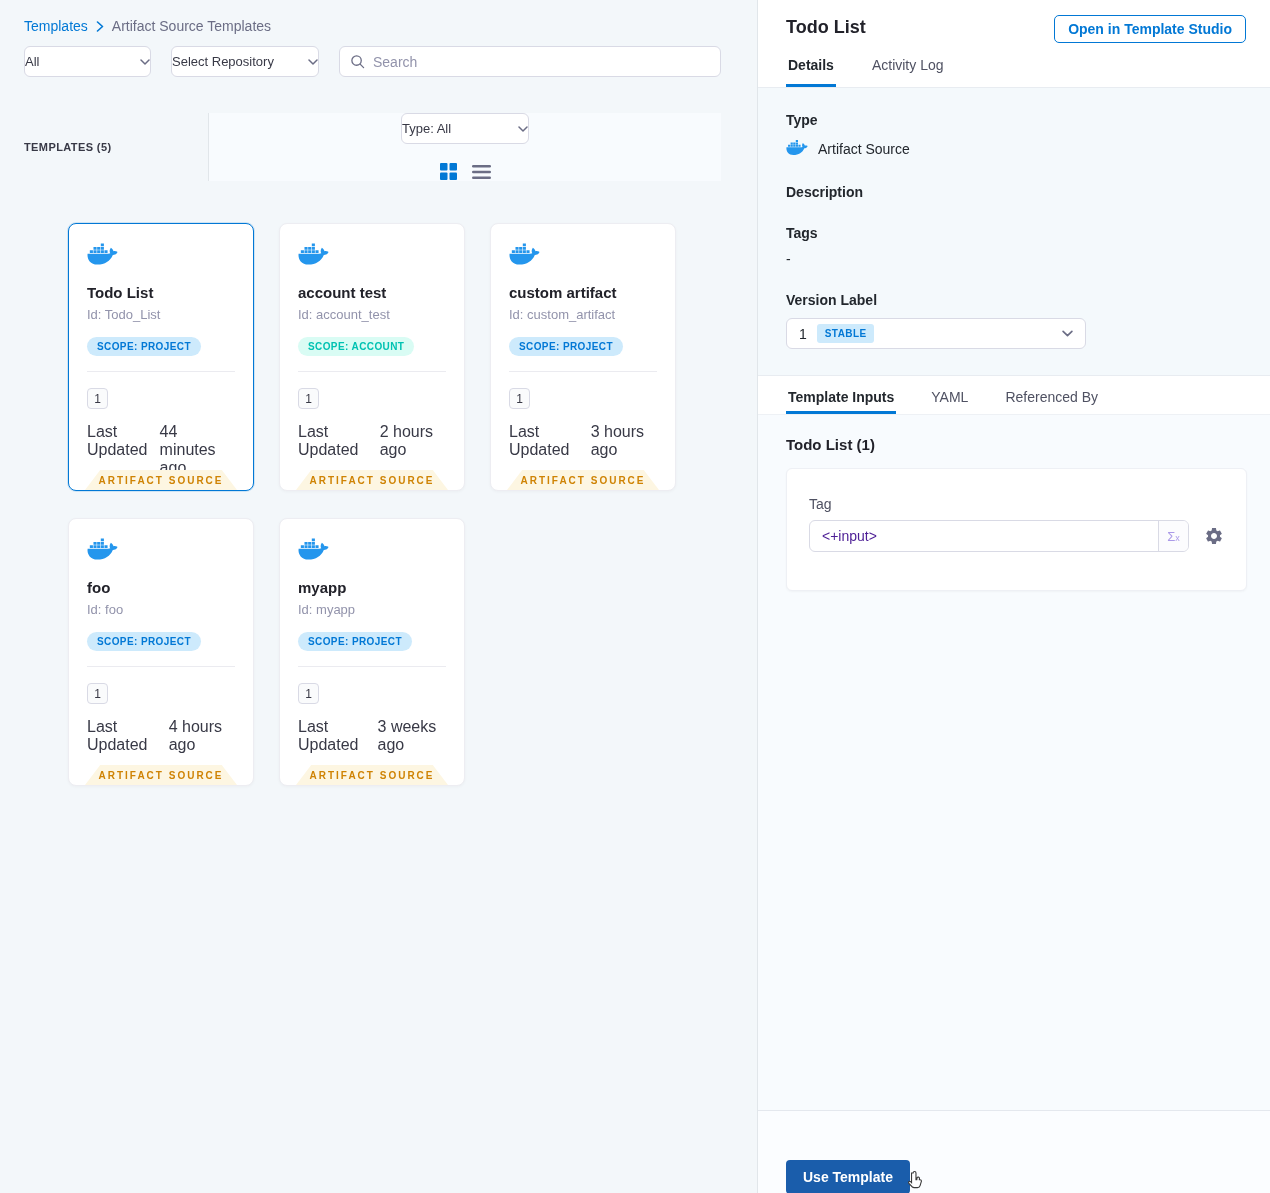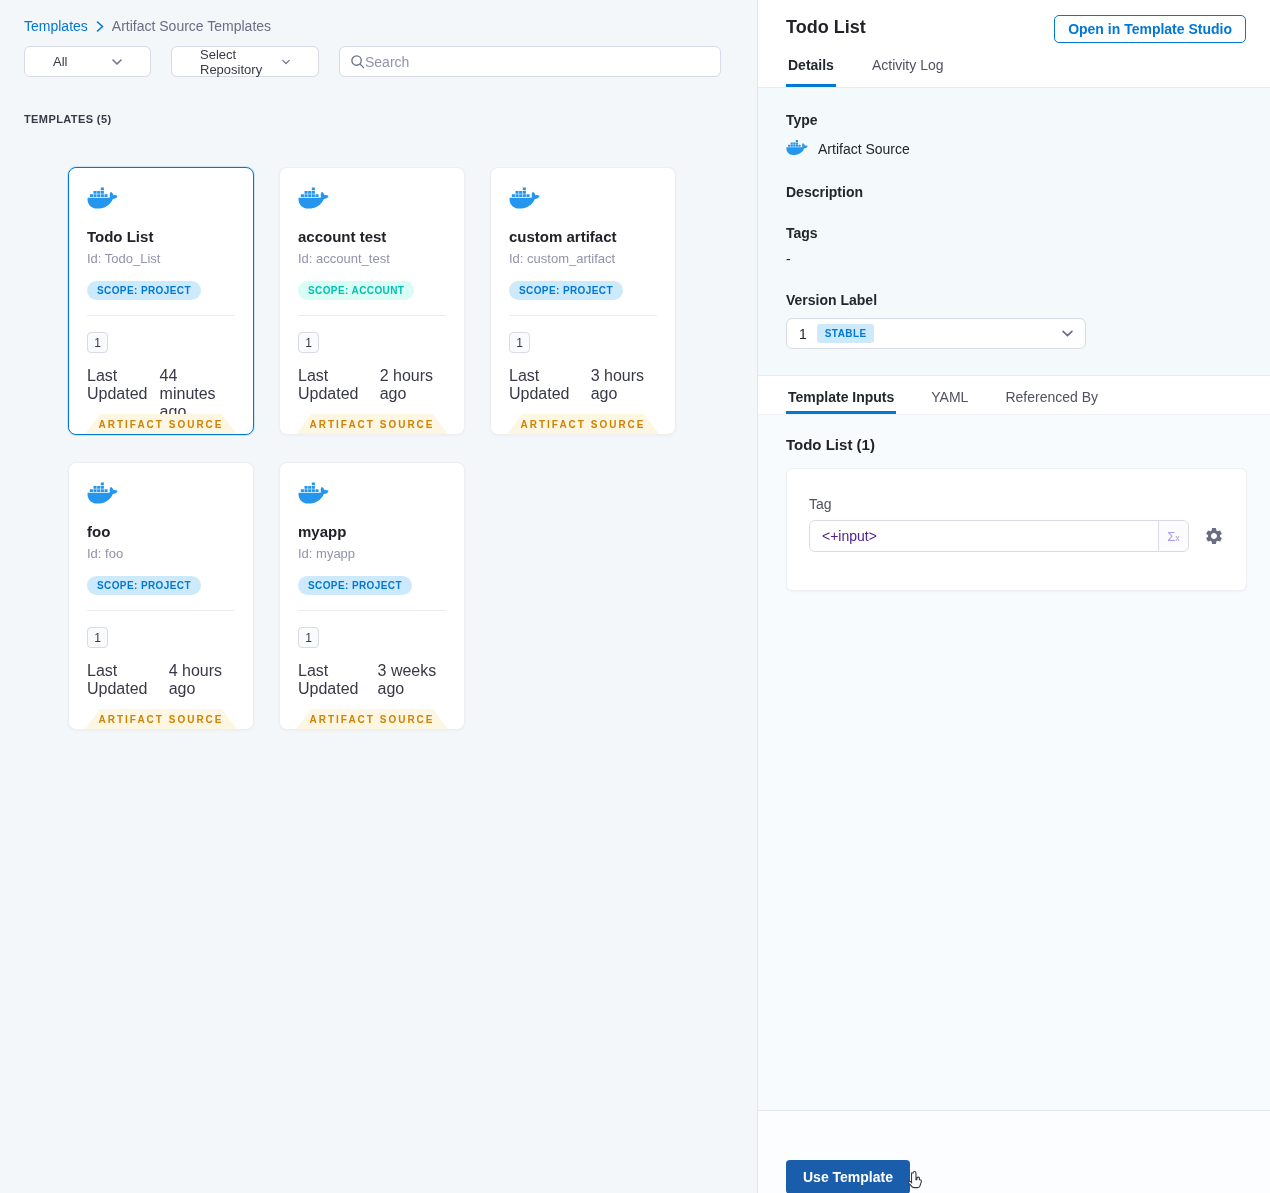--- a/index.html
+++ b/index.html
@@ -8,26 +8,26 @@
 
   
   .left { width:757px; height:100%; background:#f3f7fa; padding:18px 24px 0; position:relative; }
 
   .breadcrumb { display:flex; align-items:center; gap:8px; font-size:14px; }
   .breadcrumb .root { color:#0278d5; font-weight:500; }
   .breadcrumb .current { color:#6b6d85; }
 
   .filters { display:flex; gap:20px; margin-top:12px; }
   .select-box { background:#fff; border:1px solid #d9dae5; border-radius:6px; height:31px;
-    display:flex; align-items:center; justify-content:space-between; padding:0 28px; font-size:13px;
+    display:flex; align-items:center; justify-content:space-between; padding:0 0; font-size:13px;
     color:#383946; font-weight:500; }
   .select-scope { width:127px; }
   .select-repo { width:148px; }
   .search-box { flex:1; max-width:382px; background:#fff; border:1px solid #d9dae5; border-radius:6px;
-    height:31px; display:flex; align-items:center; padding:0 10px; }
+    height:31px; display:flex; align-items:center; padding:0 10px; gap:8px; }
   .search-box input { border:none; outline:none; flex:1; font-size:14px; font-family:inherit; color:#383946; }
   .search-box input::placeholder { color:#9293ab; }
 
   .list-header { margin-top:36px; display:flex; align-items:center; justify-content:space-between; padding-right:12px; }
   .count { font-size:11px; font-weight:700; letter-spacing:.4px; color:#383946; }
   .list-header .right { display:flex; align-items:center; gap:18px; }
   .select-type { width:128px; font-size:13px; }
   .view-toggle { display:flex; align-items:center; gap:14px; }
 
   .grid { margin-top:42px; margin-left:44px; width:616px; display:flex; flex-wrap:wrap; gap:27px 25px; }
@@ -126,20 +126,45 @@
       <svg width="15" height="15" viewBox="0 0 16 16">
           <circle cx="7" cy="7" r="5" stroke="#6b6d85" stroke-width="1.4" fill="none"></circle>
           <path d="M10.8 10.8L14.5 14.5" stroke="#6b6d85" stroke-width="1.4" stroke-linecap="round"></path>
         </svg>
       <input type="text" placeholder="Search" style="">
     </div>
   </div>
 
   <div class="list-header">
     <span class="count">TEMPLATES (5)</span>
+    <div class="right">
+      <div class="select-box select-type">
+        <span>Type: All</span>
+        <svg width="10" height="6" viewBox="0 0 10 6">
+            <path d="M1 1l4 4 4-4" stroke="#6b6d85" stroke-width="1.5" fill="none" stroke-linecap="round" stroke-linejoin="round"></path>
+          </svg>
+      </div>
+      <div class="view-toggle">
+        <svg width="19" height="19" viewBox="0 0 19 19">
+            <g fill="#0278d5">
+              <rect x="1" y="1" width="7.5" height="7.5" rx="1"></rect>
+              <rect x="10.5" y="1" width="7.5" height="7.5" rx="1"></rect>
+              <rect x="1" y="10.5" width="7.5" height="7.5" rx="1"></rect>
+              <rect x="10.5" y="10.5" width="7.5" height="7.5" rx="1"></rect>
+            </g>
+          </svg>
+        <svg width="19" height="16" viewBox="0 0 19 16">
+            <g fill="#6b6d85">
+              <rect x="0" y="1" width="19" height="2.6" rx="1.3"></rect>
+              <rect x="0" y="6.7" width="19" height="2.6" rx="1.3"></rect>
+              <rect x="0" y="12.4" width="19" height="2.6" rx="1.3"></rect>
+            </g>
+          </svg>
+      </div>
+    </div>
   </div>
 
   <div class="grid">
       <div class="card selected">
     <span class="docker-slot"><svg viewBox="0 0 640 512" width="31" height="24" aria-hidden="true">
             <path fill="#2496ed" d="M349.9 236.3h-66.1v-59.4h66.1v59.4zm0-204.3h-66.1v60.7h66.1V32zm78.2 144.8H362v59.4h66.1v-59.4zm-156.3-72.1h-66.1v60.1h66.1v-60.1zm78.1 0h-66.1v60.1h66.1v-60.1zm276.8 100c-14.4-9.7-47.6-13.2-73.1-8.4-3.3-24-16.7-44.9-41.1-63.7l-14-9.3-9.3 14c-18.4 27.8-23.4 73.6-3.7 103.8-8.7 4.7-25.8 11.1-48.4 10.7H2.4c-8.7 50.8 5.8 116.8 44 162.1 37.1 43.9 92.7 66.2 165.4 66.2 157.4 0 273.9-72.5 328.4-204.2 21.4.4 67.6.1 91.3-45.2 1.5-2.5 6.6-13.2 8.5-17.1l-13.3-8.9zm-511.1-27.9h-66v59.4h66.1v-59.4zm78.1 0h-66.1v59.4h66.1v-59.4zm78.1 0h-66.1v59.4h66.1v-59.4zm-78.1-72.1h-66.1v60.1h66.1v-60.1z"></path>
           </svg></span>
     <div class="card-title">Todo List</div>
     <div class="card-id">Id: Todo_List</div>
     <span class="badge project">SCOPE: PROJECT</span>

